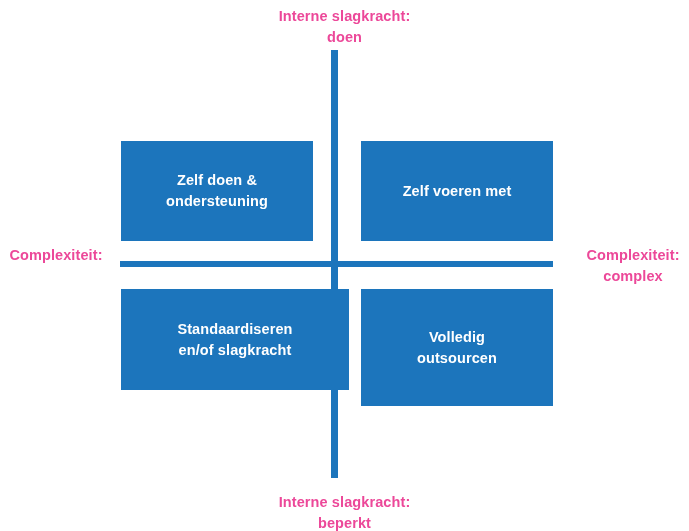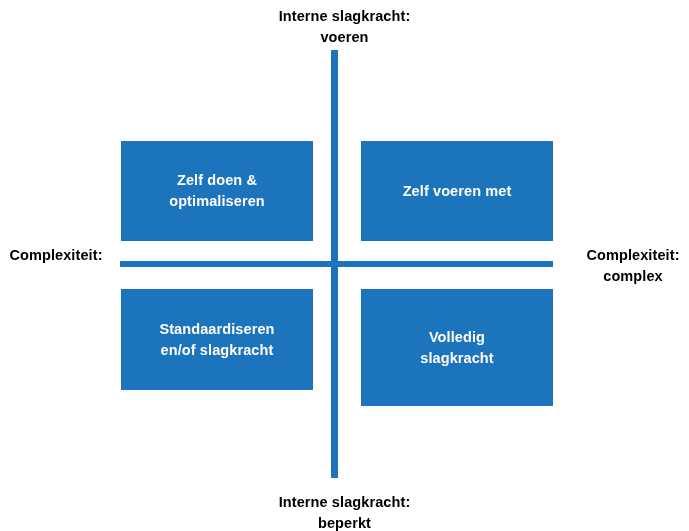--- a/index.html
+++ b/index.html
@@ -47,28 +47,28 @@
     text-align: center;
     font-weight: bold;
     font-size: 14.5px;
     line-height: 1.42;
     letter-spacing: 0.1px;
     box-sizing: border-box;
     padding: 4px;
   }
   .quad-tl { left: 121px; top: 141px; width: 192px; height: 100px; }
   .quad-tr { left: 361px; top: 141px; width: 192px; height: 100px; }
-  .quad-bl { left: 121px; top: 289px; width: 192px; height: 101px; }
+  .quad-bl { left: 121px; top: 289px; width: 228px; height: 101px; }
   .quad-br { left: 361px; top: 289px; width: 192px; height: 117px; }
   .quad .line { display: block; }
 
   
   .cap {
     position: absolute;
-    color: #000000;
+    color: #ec4899;
     font-weight: bold;
     font-size: 14.5px;
     line-height: 1.42;
     letter-spacing: 0.1px;
     white-space: nowrap;
   }
   .cap .line { display: block; }
 
   .cap-top {
     left: 0;
@@ -98,57 +98,57 @@
 </head>
 <body>
 
 <div id="canvas">
 
   <div class="axis-v"></div>
   <div class="axis-h"></div>
 
   <div class="cap cap-top">
     <span class="line">Interne slagkracht:</span>
-    <span class="line">voeren</span>
+    <span class="line">doen</span>
   </div>
 
   <div class="cap cap-bottom">
     <span class="line">Interne slagkracht:</span>
     <span class="line">beperkt</span>
   </div>
 
   <div class="cap cap-left">
     <span class="line">Complexiteit:</span>
   </div>
 
   <div class="cap cap-right">
     <span class="line">Complexiteit:</span>
     <span class="line">complex</span>
   </div>
 
   <div class="quad quad-tl">
     <div>
       <span class="line">Zelf doen &amp;</span>
-      <span class="line">optimaliseren</span>
+      <span class="line">ondersteuning</span>
     </div>
   </div>
 
   <div class="quad quad-tr">
     <div>
       <span class="line">Zelf voeren met</span>
     </div>
   </div>
 
   <div class="quad quad-bl">
     <div>
       <span class="line">Standaardiseren</span>
       <span class="line">en/of slagkracht</span>
     </div>
   </div>
 
   <div class="quad quad-br">
     <div>
       <span class="line">Volledig</span>
-      <span class="line">slagkracht</span>
+      <span class="line">outsourcen</span>
     </div>
   </div>
 
 </div>
 
 </body></html>

